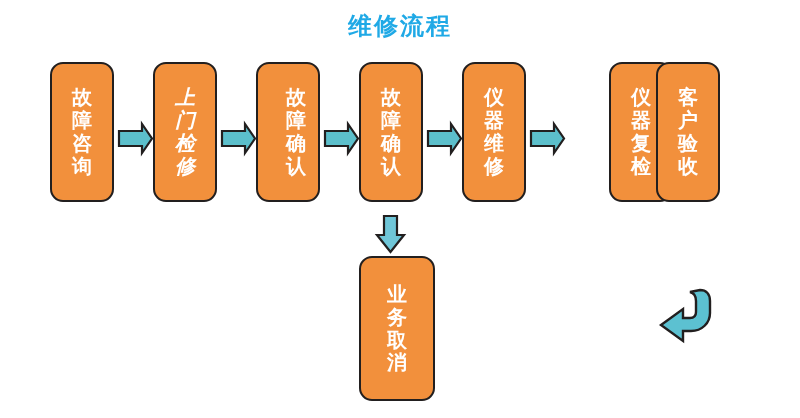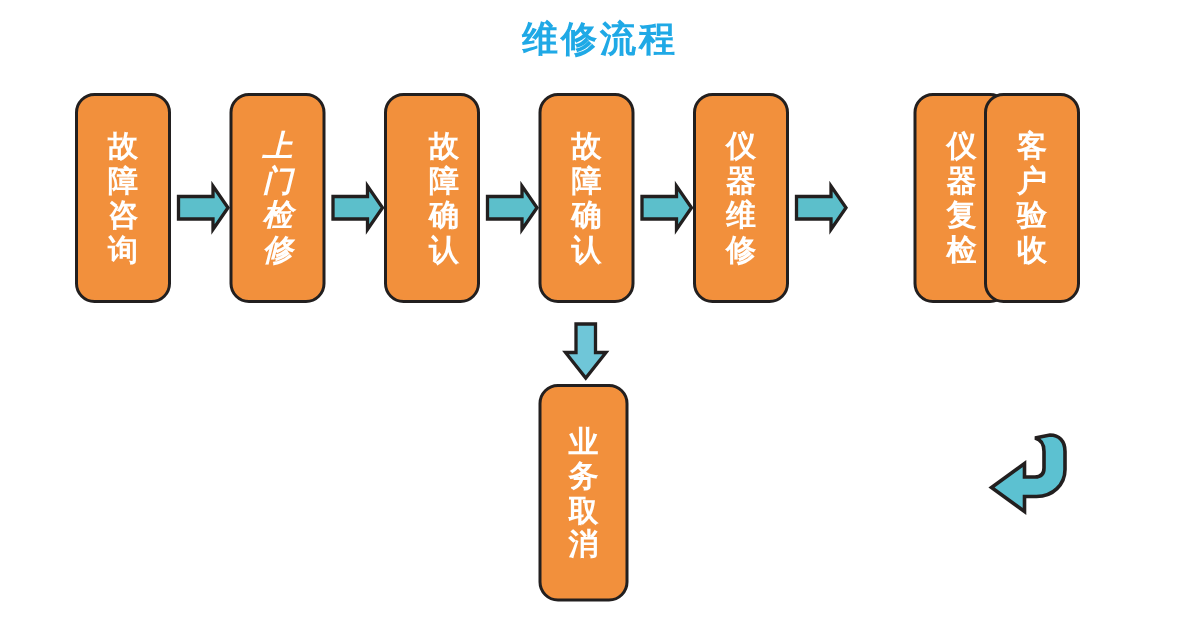--- a/index.html
+++ b/index.html
@@ -59,21 +59,21 @@
     display: block;
     width: 1em;
     word-break: break-all;
     white-space: normal;
     text-shadow: 0 0 0 rgba(0,0,0,0);
   }
 
   
   .row-top { top: 62px; height: 140px; width: 64px; }
   
-  .row-bottom { top: 256px; height: 145px; width: 60px; }
+  .row-bottom { top: 256px; height: 145px; width: 76px; }
 
   .n1 { left: 50px; }
   .n2 { left: 153px; font-style: italic; }
   .n3 { left: 256px; padding-left: 16px; }
   .n4 { left: 359px; }
   .n5 { left: 462px; }
   .n6 { left: 565px; margin-left: 44px; }
   .n7 { left: 656px; }
 
   .nb1 { left: 359px; }

